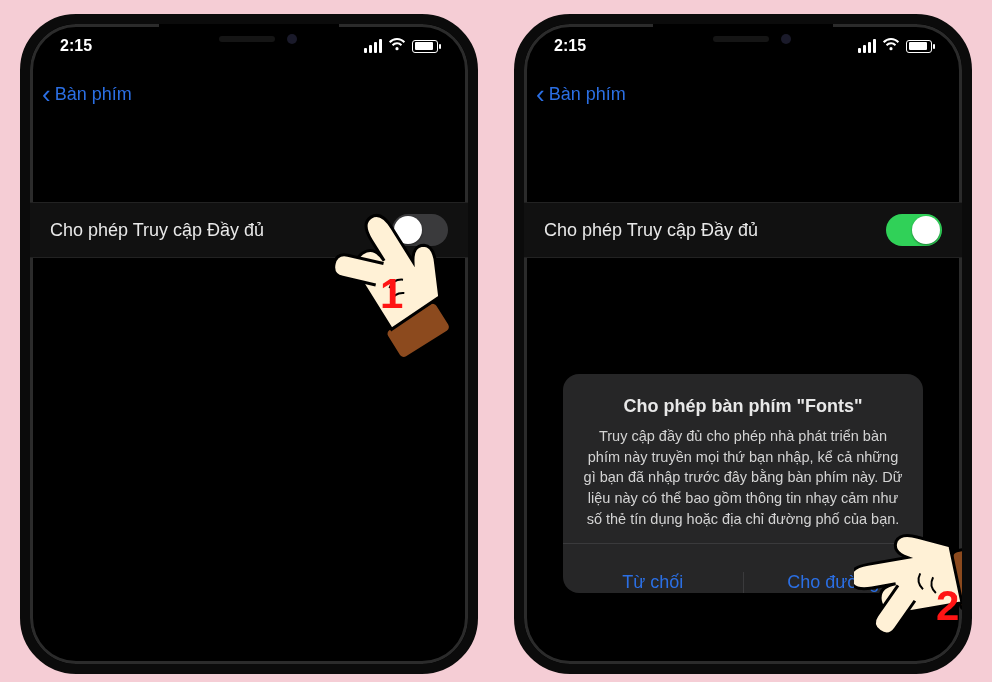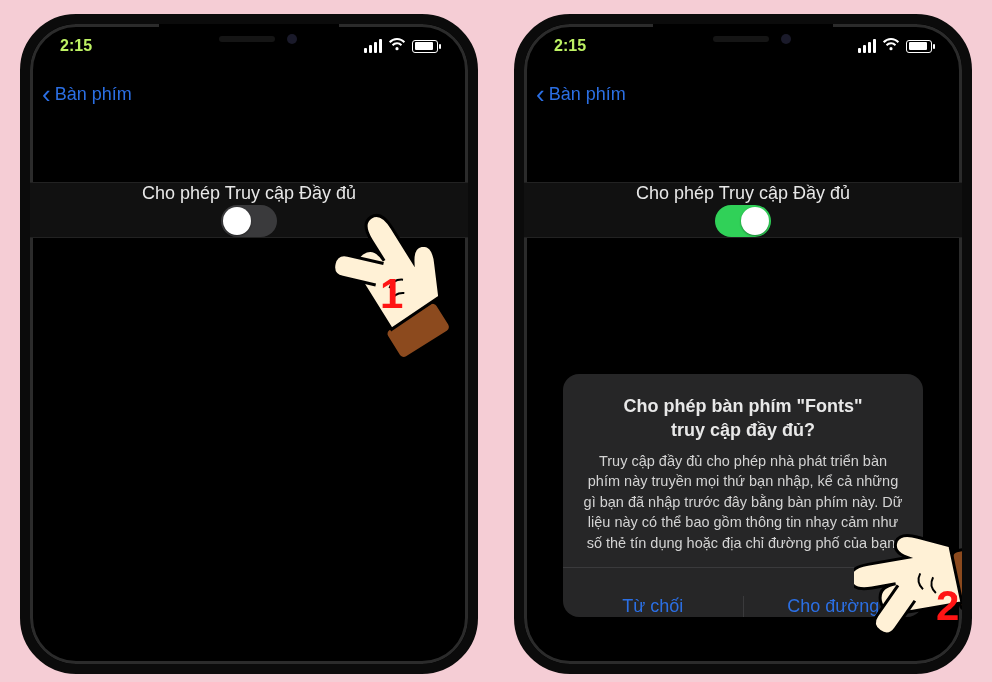--- a/index.html
+++ b/index.html
@@ -57,21 +57,21 @@
   .statusbar {
     position: absolute;
     top: 10px;
     left: 0;
     right: 0;
     height: 24px;
     display: flex;
     justify-content: space-between;
     align-items: center;
     padding: 0 30px;
-    color: #bef264;
+    color: #ffffff;
     font-size: 16px;
     font-weight: 600;
     z-index: 40;
   }
   .status-right { display: flex; gap: 6px; align-items: center; }
   .signal {
     display: inline-flex; align-items: flex-end; gap: 2px;
   }
   .signal span {
     width: 3px; background: #fff; display: inline-block; border-radius: 1px;
@@ -105,31 +105,30 @@
     gap: 4px;
   }
   .chevron-left {
     font-size: 26px;
     line-height: 1;
     font-weight: 300;
   }
 
   .settings-row {
     position: absolute;
-    top: 158px;
+    top: 178px;
     left: 0; right: 0;
     height: 56px;
     background: #111;
     display: flex;
     align-items: center;
     justify-content: space-between;
     padding: 0 20px;
     border-top: 1px solid #222;
     border-bottom: 1px solid #222;
-    flex-direction: column;
   }
   .settings-label { color: #e8e8e8; font-size: 18px; }
   .toggle {
     width: 56px; height: 32px; border-radius: 16px; background: #3a3a3c; position: relative;
   }
   .toggle-knob {
     position:absolute; top:2px; left:2px;
     width:28px; height:28px; border-radius:50%; background:#fff;
     transition: left .2s;
     box-shadow: 0 1px 2px rgba(0,0,0,.4);
@@ -267,21 +266,20 @@
     <span class="settings-label">Cho phép Truy cập Đầy đủ</span>
     <div class="toggle on">
       <div class="toggle-knob"></div>
     </div>
   </div>
 
   <div class="alert">
     <div class="alert-body">
       <div class="alert-title">
         <span>Cho phép bàn phím "Fonts"</span><br>
-        <span>truy cập đầy đủ?</span>
       </div>
       <div class="alert-msg">Truy cập đầy đủ cho phép nhà phát triển bàn phím này truyền mọi thứ bạn nhập, kể cả những gì bạn đã nhập trước đây bằng bàn phím này. Dữ liệu này có thể bao gồm thông tin nhạy cảm như số thẻ tín dụng hoặc địa chỉ đường phố của bạn.</div>
     </div>
     <div class="alert-buttons">
       <div class="alert-btn">Từ chối</div>
       <div class="alert-btn">Cho đường</div>
     </div>
 
   </div>
 

